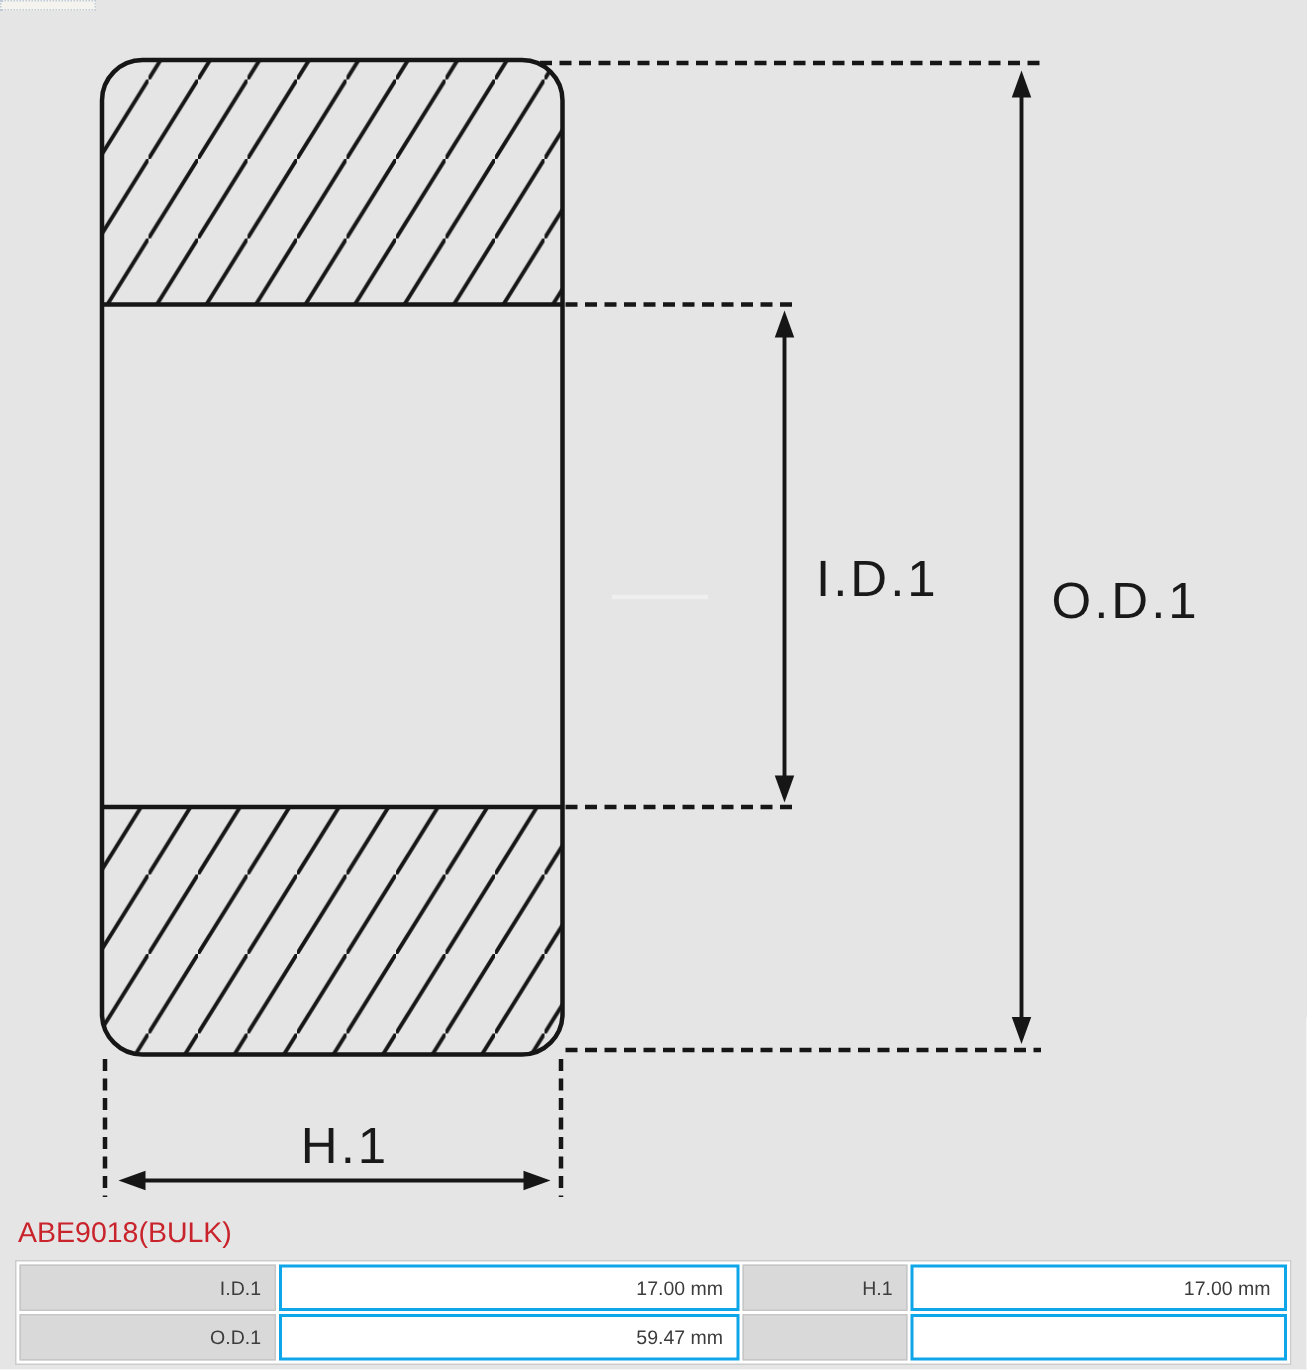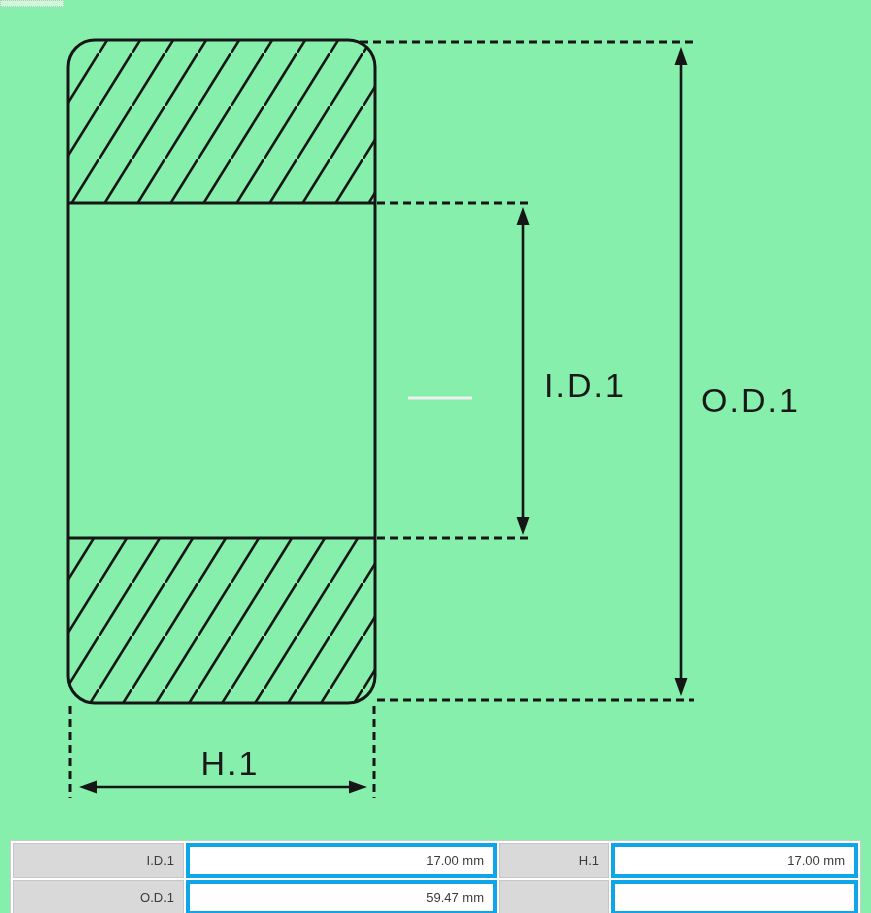--- a/index.html
+++ b/index.html
@@ -1,38 +1,38 @@
 <!DOCTYPE html>
 <html><head>
 <meta charset="utf-8">
 <style>
   html,body{margin:0;padding:0;background:#ffffff;}
   body{font-family:"Liberation Sans", sans-serif;}
-  #stage{position:relative;width:871px;height:913px;background:#86efac;overflow:hidden;}
+  #stage{position:relative;width:871px;height:913px;background:#e5e5e5;overflow:hidden;}
 
   
   .artifact{position:absolute;left:0;top:0;width:62px;height:5px;
             border:1px dotted #aabdd2;opacity:.65;background:#fdfbf2;}
 
   
   .drawing{position:absolute;left:0;top:0;width:871px;height:810px;}
   .dim-label{font-family:"Liberation Sans", sans-serif;letter-spacing:2px;fill:#191919;}
 
   
   .part-title{position:absolute;left:12px;top:811px;font-size:19px;line-height:23px;
               color:#c9232b;cursor:pointer;}
 
   
   .spec-table{position:absolute;left:10px;top:840px;width:851px;
               border:1px solid #cccccc;border-collapse:separate;border-spacing:2px;
               table-layout:fixed;background:#ffffff;}
   .spec-table td{height:27px;font-size:13px;color:#3c3c3c;text-align:right;
                  padding:0 9px 0 4px;vertical-align:middle;overflow:hidden;white-space:nowrap;}
   .spec-table td.lbl{background:#d9d9d9;border:1px solid #c6c6c6;}
-  .spec-table td.val{background:#ffffff;border:4px solid #0ea5e9;}
+  .spec-table td.val{background:#ffffff;border:2px solid #0ea5e9;}
   .w1{width:156px}.w2{width:290px}.w3{width:95px}
 </style>
 </head>
 <body>
 
 <div id="stage">
 
   <div class="artifact"></div>
 
   <svg class="drawing" viewBox="0 0 871 810" xmlns="http://www.w3.org/2000/svg">
@@ -84,20 +84,21 @@
       <line x1="93" y1="787" x2="353" y2="787" stroke="#161616" stroke-width="2.6"></line>
       <polygon points="79,787 97,780.5 97,793.5"></polygon>
       <polygon points="367,787 349,780.5 349,793.5"></polygon>
     </g>
 
     <text class="dim-label" x="544" y="397" font-size="34">I.D.1</text>
     <text class="dim-label" x="701" y="412" font-size="34">O.D.1</text>
     <text class="dim-label" x="230" y="775" font-size="34" text-anchor="middle">H.1</text>
   </svg>
 
+  <div class="part-title">ABE9018(BULK)</div>
 
   <table class="spec-table">
     <tbody>
         <tr>
       <td class="lbl w1">I.D.1</td>
       <td class="val w2">17.00 mm</td>
       <td class="lbl w3">H.1</td>
       <td class="val">17.00 mm</td>
     </tr>
     <tr>

